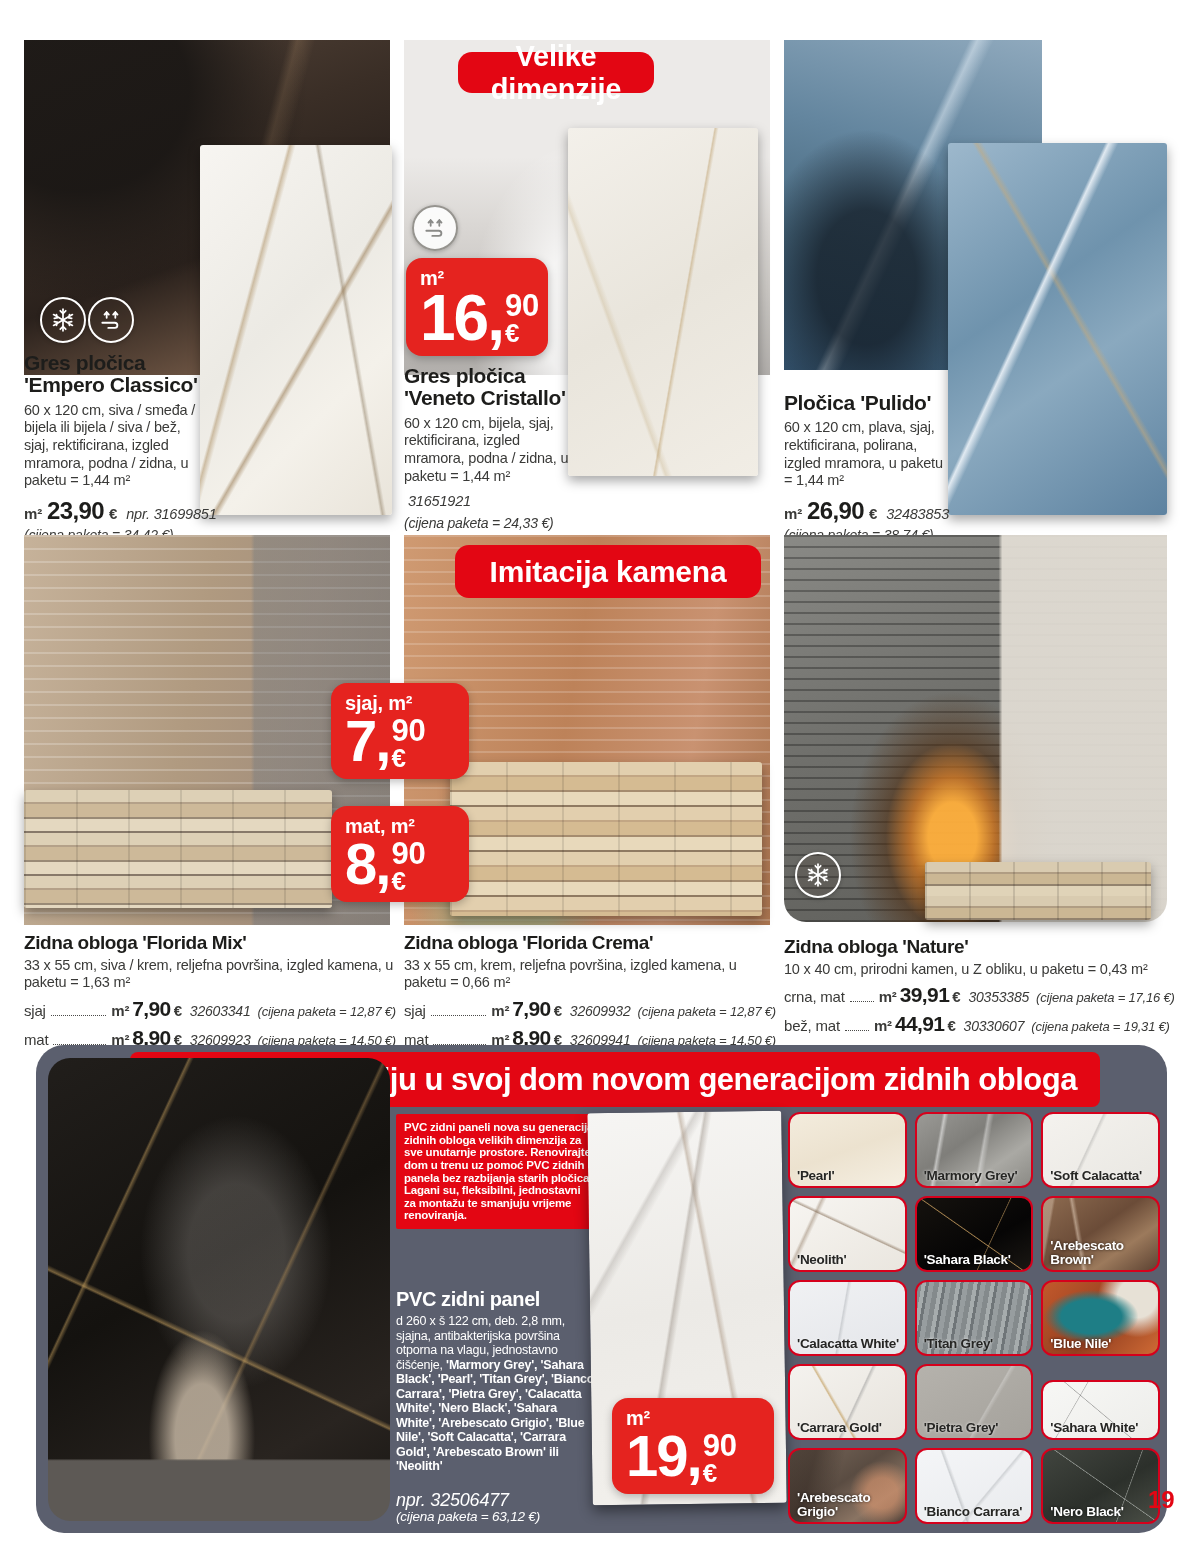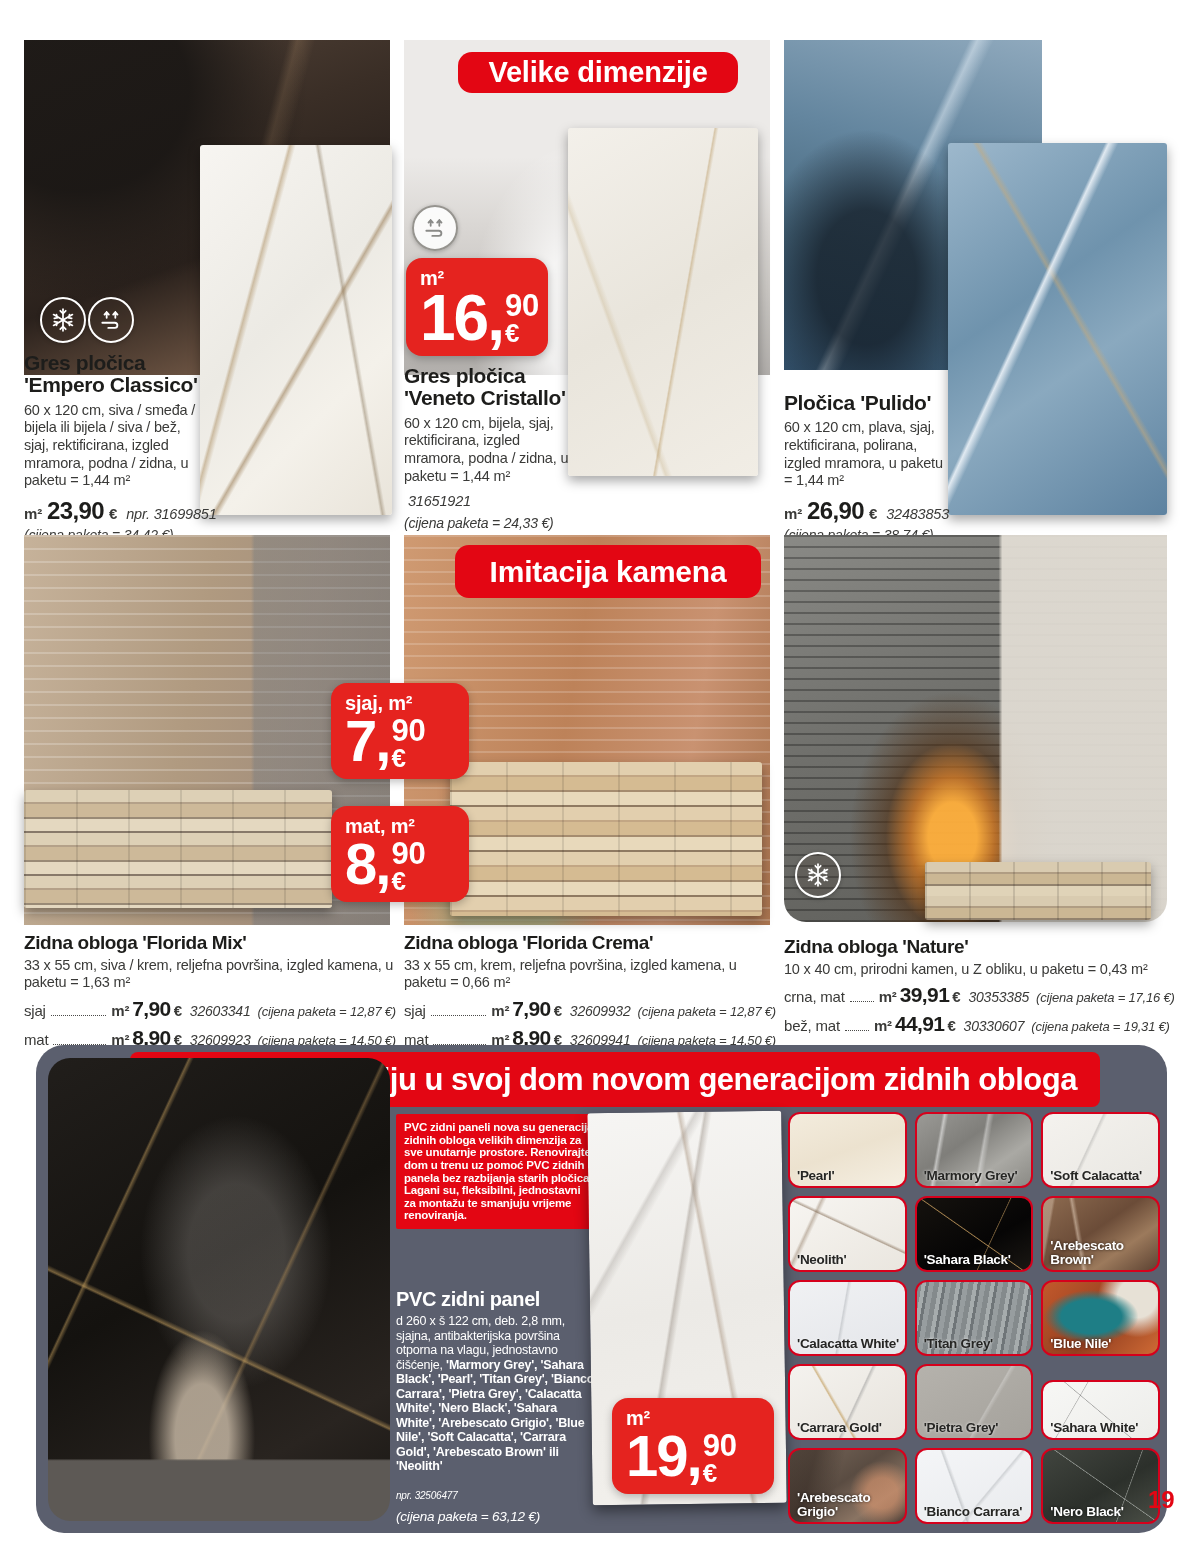--- a/index.html
+++ b/index.html
@@ -103,21 +103,21 @@
     radial-gradient(ellipse at 45% 82%,rgba(205,190,170,.8) 0 10%,transparent 20%),
     linear-gradient(25deg,transparent 40%,rgba(210,170,100,.5) 40.4%,transparent 41.2%),
     linear-gradient(115deg,transparent 25%,rgba(210,170,100,.45) 25.4%,transparent 26.2%),
     linear-gradient(115deg,transparent 60%,rgba(190,150,90,.4) 60.5%,transparent 61.3%),
     radial-gradient(ellipse at 55% 42%,rgba(200,195,190,.25) 0 18%,transparent 36%),
     linear-gradient(150deg,#211e1b,#14120f 45%,#292420 80%,#191613);}
   .redintro{position:absolute;left:396px;top:1114px;width:190px;background:#e30613;color:#fff;
             font-weight:bold;font-size:11.5px;line-height:1.1;padding:7px 8px;border-radius:2px;}
   .pvc-title{position:absolute;left:396px;top:1288px;color:#fff;font-weight:bold;font-size:20px;letter-spacing:-0.4px;}
   .pvc-desc{position:absolute;left:396px;top:1314px;width:200px;color:#fff;font-size:12.5px;line-height:1.16;}
-  .pvc-art{position:absolute;left:396px;top:1490px;color:#fff;font-style:italic;font-size:10px;}
+  .pvc-art{position:absolute;left:396px;top:1490px;color:#fff;font-style:italic;font-size:18px;}
   .pvc-pack{position:absolute;left:396px;top:1509px;color:#fff;font-style:italic;font-size:13.5px;}
   .photo-panel{left:590px;top:1112px;width:194px;height:392px;box-shadow:0 6px 14px rgba(0,0,0,.45);
     transform:rotate(-0.8deg);border-radius:3px;background:
     linear-gradient(100deg,transparent 44%,rgba(150,140,130,.45) 45%,transparent 47.5%),
     linear-gradient(80deg,transparent 60%,rgba(170,150,130,.5) 61%,transparent 63%),
     linear-gradient(120deg,transparent 25%,rgba(160,155,150,.35) 26%,transparent 28.5%),
     linear-gradient(170deg,#f6f5f3,#eceae6 50%,#f2f0ec);}
   .swgrid{position:absolute;left:788px;top:1112px;width:372px;display:grid;
           grid-template-columns:repeat(3,1fr);grid-auto-rows:76px;gap:8px;}
   .sw{position:relative;border:2.5px solid #d6001c;border-radius:12px;overflow:hidden;}
@@ -185,21 +185,21 @@
       <svg viewBox="0 0 24 24" fill="none" stroke="#fff" stroke-width="1.7" stroke-linecap="round" stroke-linejoin="round">
         <path d="M8 10V4.8M8 4.8 6 7m2-2.2L10 7M16 10V4.8m0 0L14 7m2-2.2L18 7"></path>
         <path d="M4 14.5h11.5a2.4 2.4 0 0 1 0 4.8H9.5"></path>
       </svg>
     </div>
   </div>
   <div class="sample sample-gold" style="left:200px;top:145px;width:192px;height:370px;"></div>
 
   <div class="photo photo-veneto" style="left:404px;top:40px;width:366px;height:335px;"></div>
   <div class="sample sample-onyx" style="left:568px;top:128px;width:190px;height:348px;"></div>
-  <div class="banner" style="left:458px;top:52px;width:280px;height:41px;font-size:29px;border-radius:14px;">Velike dimenzije</div>
+  <div class="banner" style="left:458px;top:52px;width:196px;height:41px;font-size:29px;border-radius:14px;">Velike dimenzije</div>
   <div class="icircle light" style="left:412px;top:205px;">
     <svg viewBox="0 0 24 24" fill="none" stroke="#8a8a88" stroke-width="1.7" stroke-linecap="round" stroke-linejoin="round">
       <path d="M8 10V4.8M8 4.8 6 7m2-2.2L10 7M16 10V4.8m0 0L14 7m2-2.2L18 7"></path>
       <path d="M4 14.5h11.5a2.4 2.4 0 0 1 0 4.8H9.5"></path>
     </svg>
   </div>
   <div class="badge" style="left:406px;top:258px;width:116px;">
     <div class="b-label">m²</div>
     <div class="b-row">
       <span class="b-int b-int-xl">16,</span>

